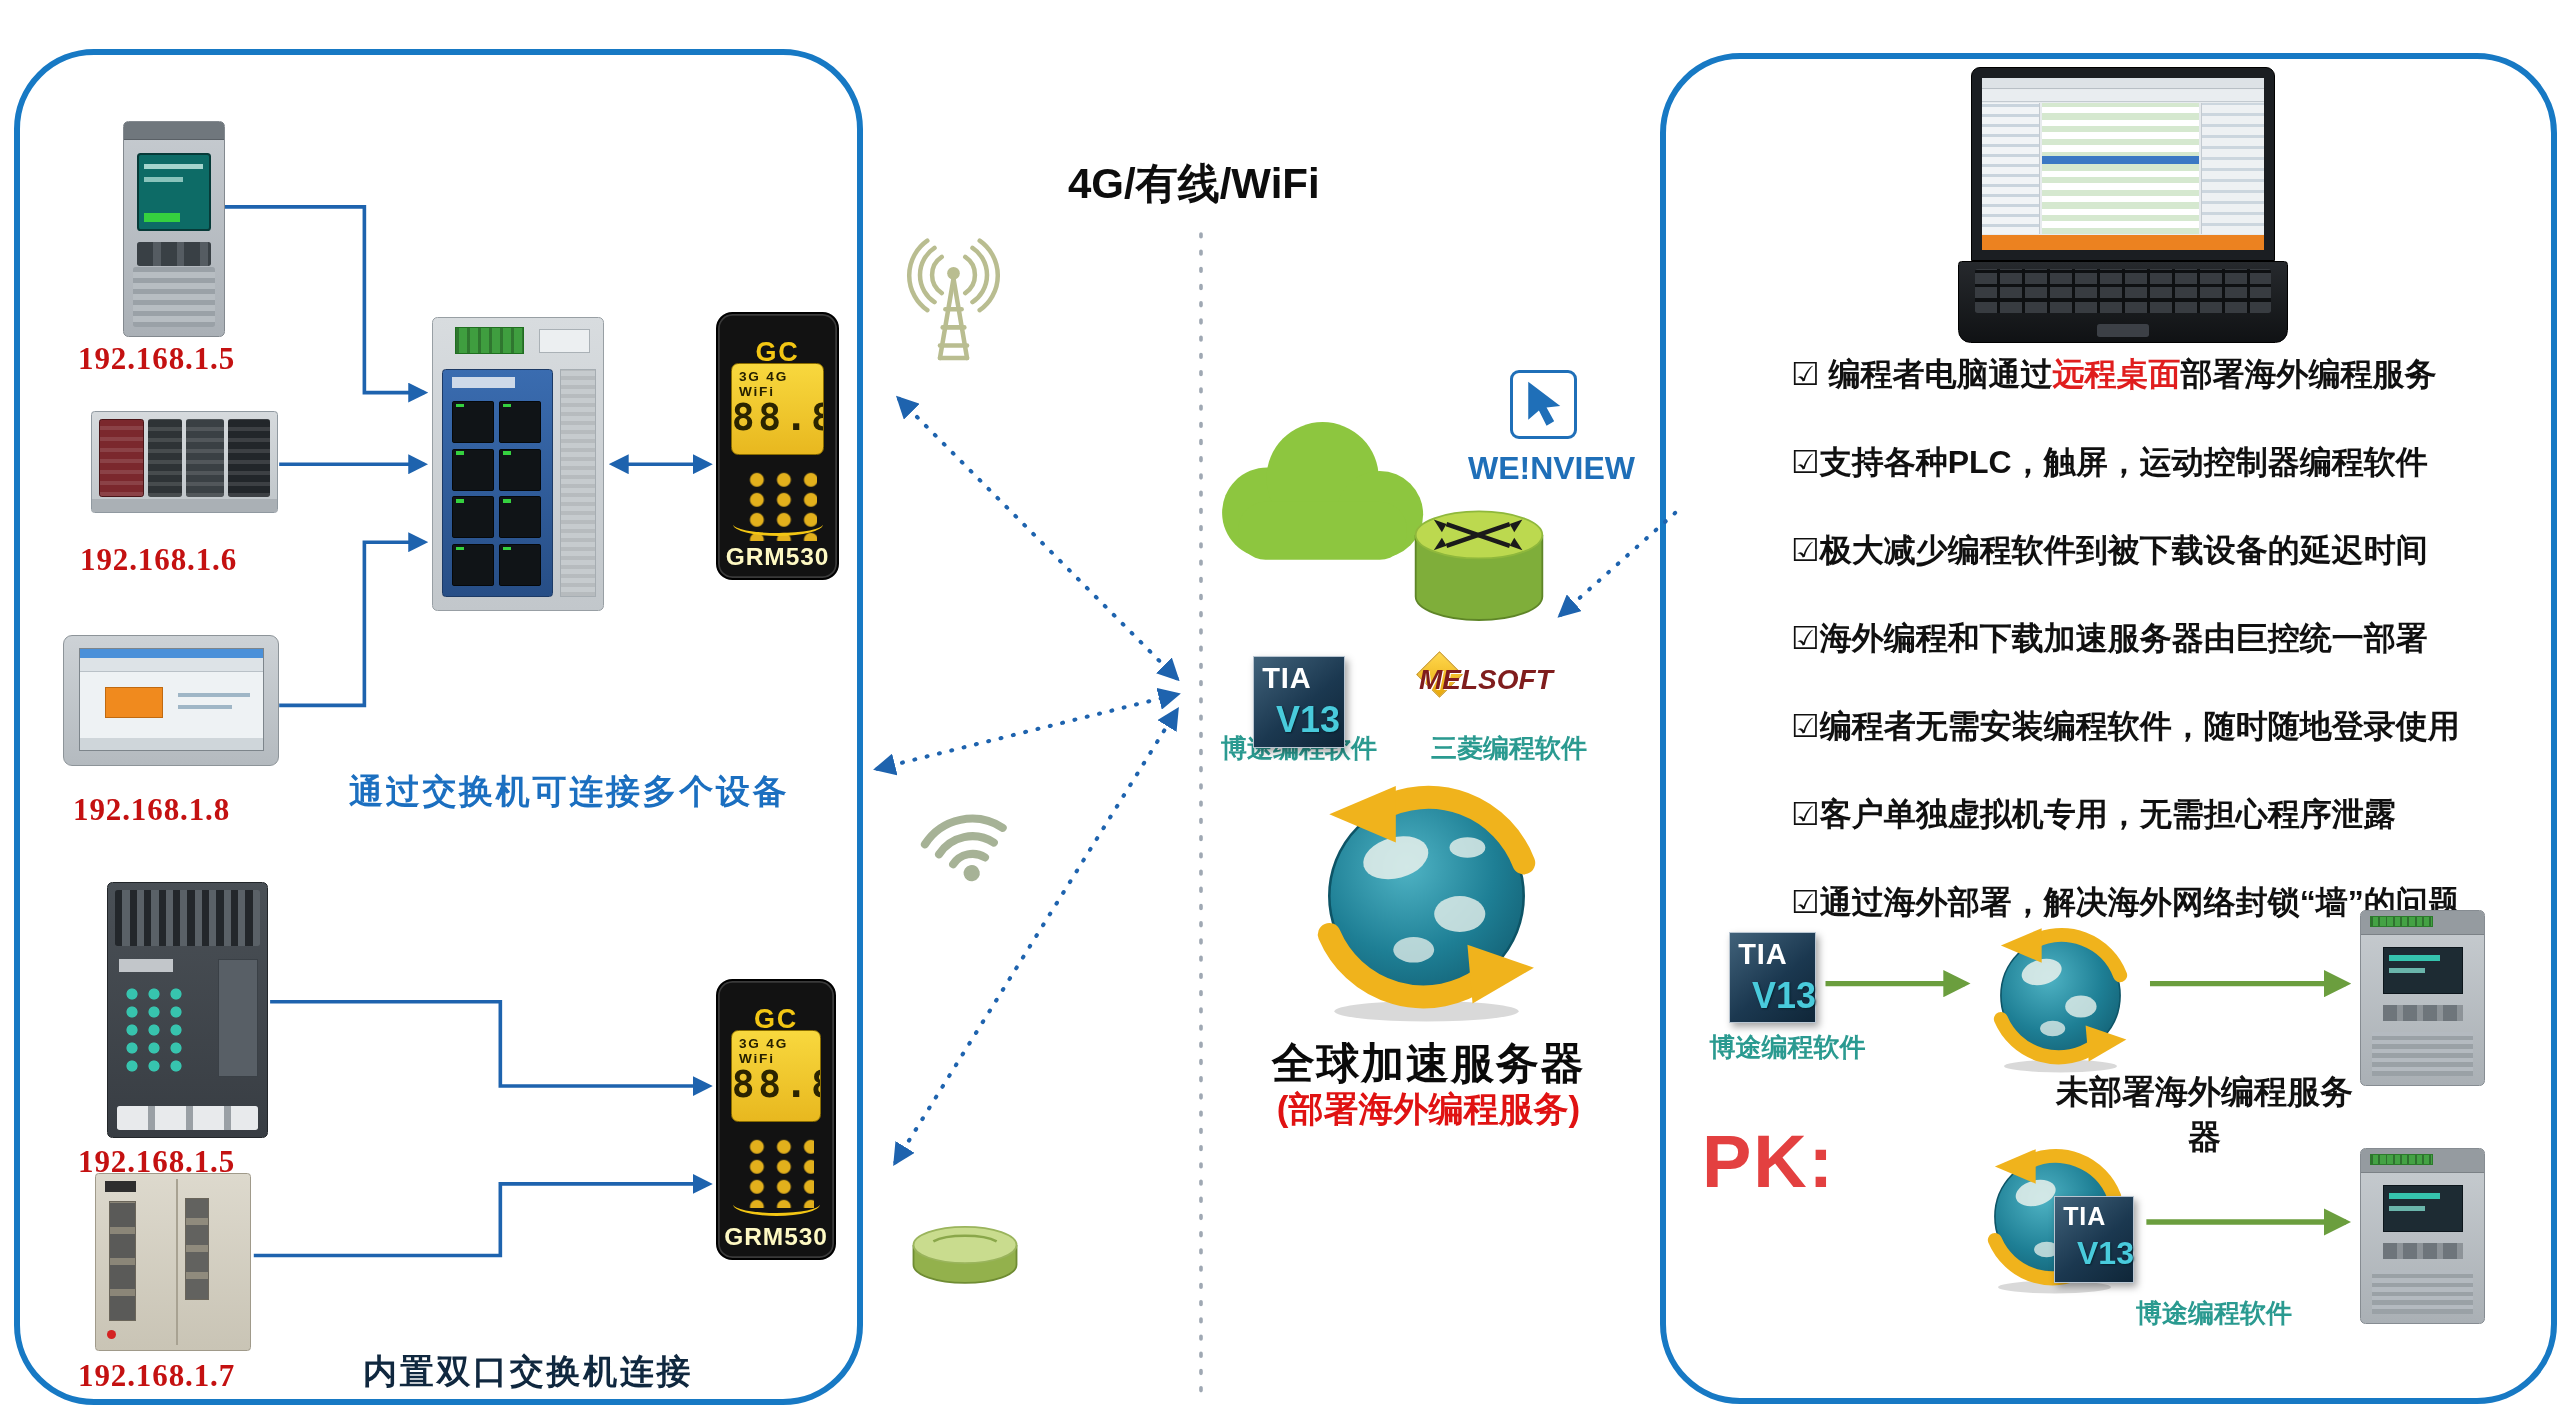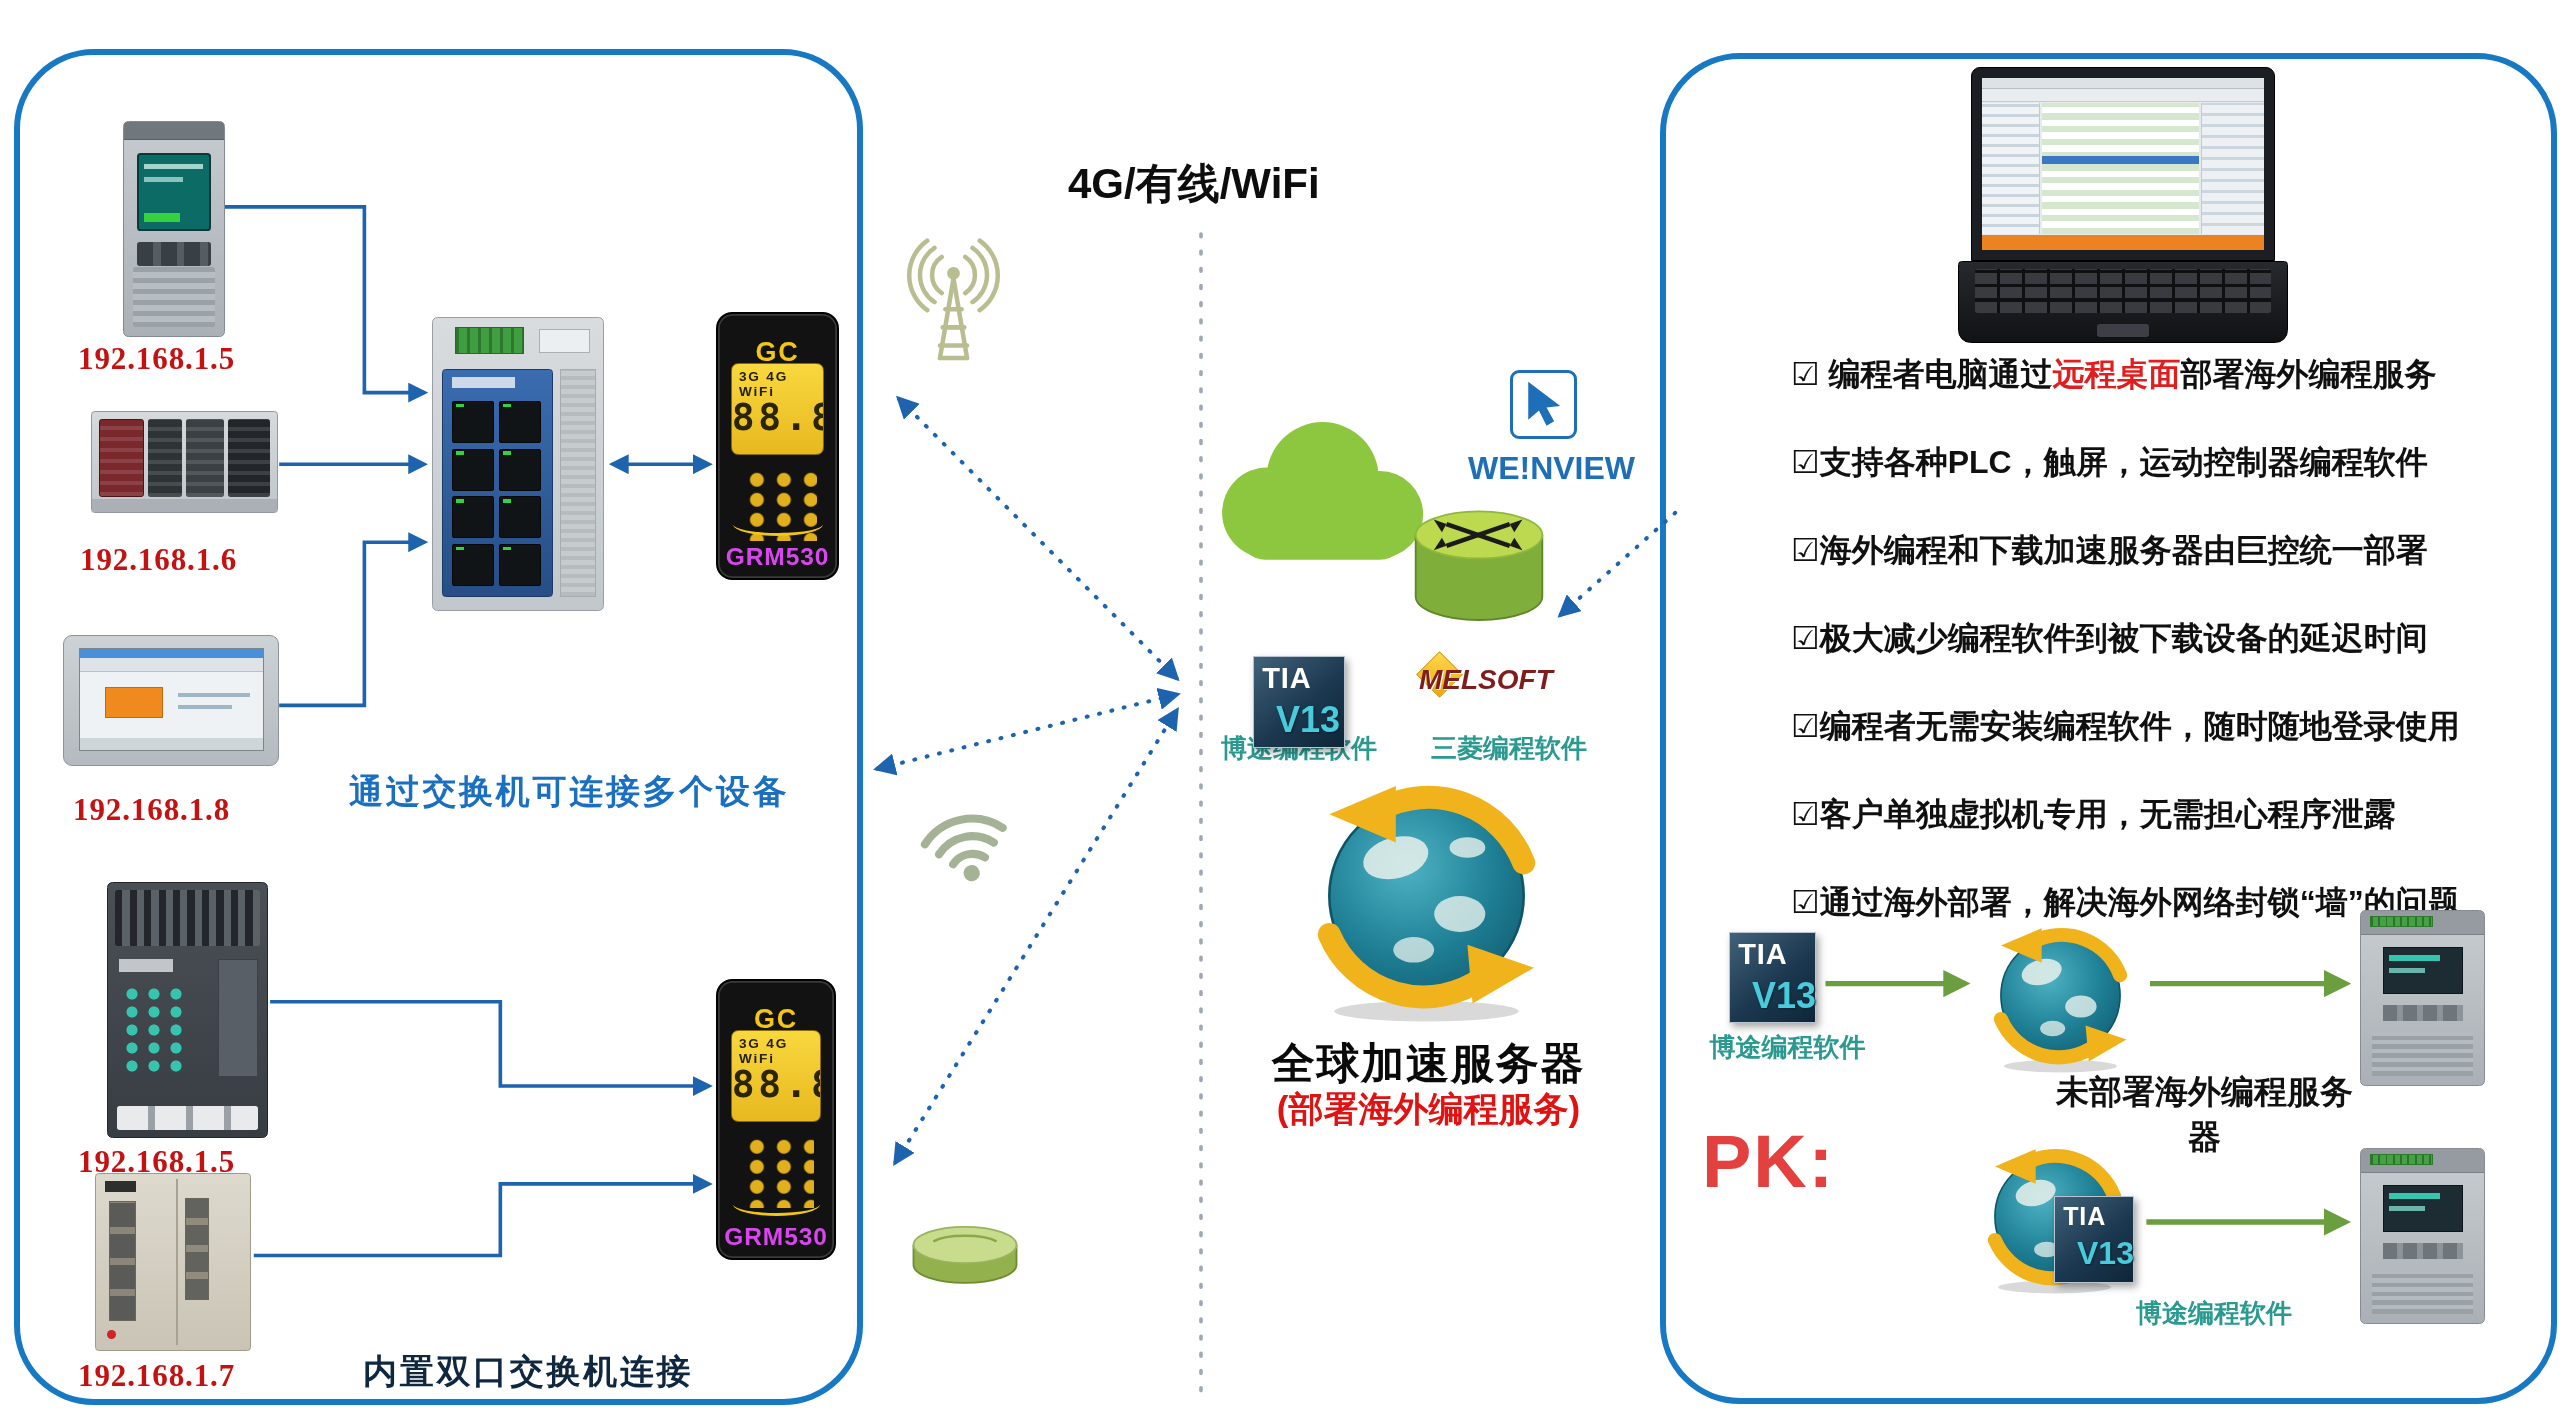--- a/index.html
+++ b/index.html
@@ -78,21 +78,21 @@
   
   .grm{background:#121212;border:2.7px solid #000;border-radius:16.3px;box-shadow:inset 0 0 0 1.8px #3a3a3a;}
   .grm1{left:716px;top:312px;width:123px;height:268px;}
   .grm2{left:716px;top:979px;width:120px;height:281px;}
   .grm-gc{position:absolute;top:7.3px;left:0;right:0;text-align:center;color:#f3c614;font-weight:bold;font-size:27px;letter-spacing:1.8px;margin-top:16px;}
   .grm-screen{position:absolute;left:12.7px;right:12.7px;top:49px;height:92px;background:linear-gradient(#f8d83e,#e8b81f);border-radius:7.3px;border:1.8px solid #8a6d00;overflow:hidden;}
   .grm-status{position:absolute;left:7.3px;top:5.4px;font-size:13.6px;font-weight:bold;color:#262000;letter-spacing:1.8px;}
   .grm-digits{position:absolute;left:0;right:0;top:31px;text-align:center;font-family:"DejaVu Sans Mono",monospace;font-size:38px;font-weight:bold;color:#2b2400;letter-spacing:3.6px;}
   .grm-leds{position:absolute;left:20px;right:20px;top:154px;height:73px;background-image:radial-gradient(circle,#e2b01c 38%,transparent 44%);background-size:27px 20px;background-position:5.4px 1.8px;}
   .grm-wave{position:absolute;left:14.5px;right:14.5px;bottom:42px;height:12.7px;border-bottom:3.6px solid #f3c614;border-radius:0 0 100% 100%/0 0 23.6px 23.6px;}
-  .grm-model{position:absolute;left:0;right:0;bottom:7.3px;text-align:center;color:#d946ef;font-weight:bold;font-size:24.5px;letter-spacing:0.9px;}
+  .grm-model{position:absolute;left:0;right:0;bottom:7.3px;text-align:center;color:#fef9c3;font-weight:bold;font-size:24.5px;letter-spacing:0.9px;}
 
   
   .drive{left:107px;top:882px;width:161px;height:256px;background:linear-gradient(#4a5056,#383d43);border:1.8px solid #22262a;border-radius:5.4px;}
   .drive-fins{position:absolute;left:7.3px;top:7.3px;right:7.3px;height:56px;background:repeating-linear-gradient(90deg,#23272b 0 7.3px,#5a6167 7.3px 14.5px);border-radius:2.7px;}
   .drive-label{position:absolute;left:11px;top:76px;width:54px;height:12.7px;background:#d8dcdf;opacity:.85;}
   .drive-leds{position:absolute;left:12.7px;top:102px;width:67px;height:87px;background-image:radial-gradient(circle,#37c4ae 36%,transparent 42%);background-size:22px 18px;}
   .drive-panel{position:absolute;right:9px;top:76px;width:40px;height:118px;background:#585f66;border:0.9px solid #3a4046;}
   .drive-conn{position:absolute;left:9px;bottom:7.3px;right:9px;height:23.6px;background:repeating-linear-gradient(90deg,#e8eaec 0 31px,#9aa0a5 31px 38px);border-radius:2.7px;}
   .ip-drive{left:78px;top:1144px;}
 
@@ -421,22 +421,22 @@
     </div>
     <div class="lap-base">
       <div class="lap-keys"></div>
       <div class="lap-pad"></div>
     </div>
   </div>
 
   <div class="checklist">
     <div class="check-line"><span>☑ 编程者电脑通过</span><span class="hl">远程桌面</span><span>部署海外编程服务</span></div>
     <div class="check-line"><span>☑支持各种PLC，触屏，运动控制器编程软件</span><span class="hl"></span><span></span></div>
+    <div class="check-line"><span>☑极大减少编程软件到被下载设备的延迟时间</span><span class="hl"></span><span></span></div>
     <div class="check-line"><span>☑海外编程和下载加速服务器由巨控统一部署</span><span class="hl"></span><span></span></div>
-    <div class="check-line"><span>☑极大减少编程软件到被下载设备的延迟时间</span><span class="hl"></span><span></span></div>
     <div class="check-line"><span>☑编程者无需安装编程软件，随时随地登录使用</span><span class="hl"></span><span></span></div>
     <div class="check-line"><span>☑客户单独虚拟机专用，无需担心程序泄露</span><span class="hl"></span><span></span></div>
     <div class="check-line"><span>☑通过海外部署，解决海外网络封锁“墙”的问题</span><span class="hl"></span><span></span></div>
   </div>
 
   <div class="tiabox tia2">
     <span class="t1">TIA</span>
     <span class="t2">V13</span>
   </div>
   <div class="txt cap-teal cap-tia2">博途编程软件</div>

